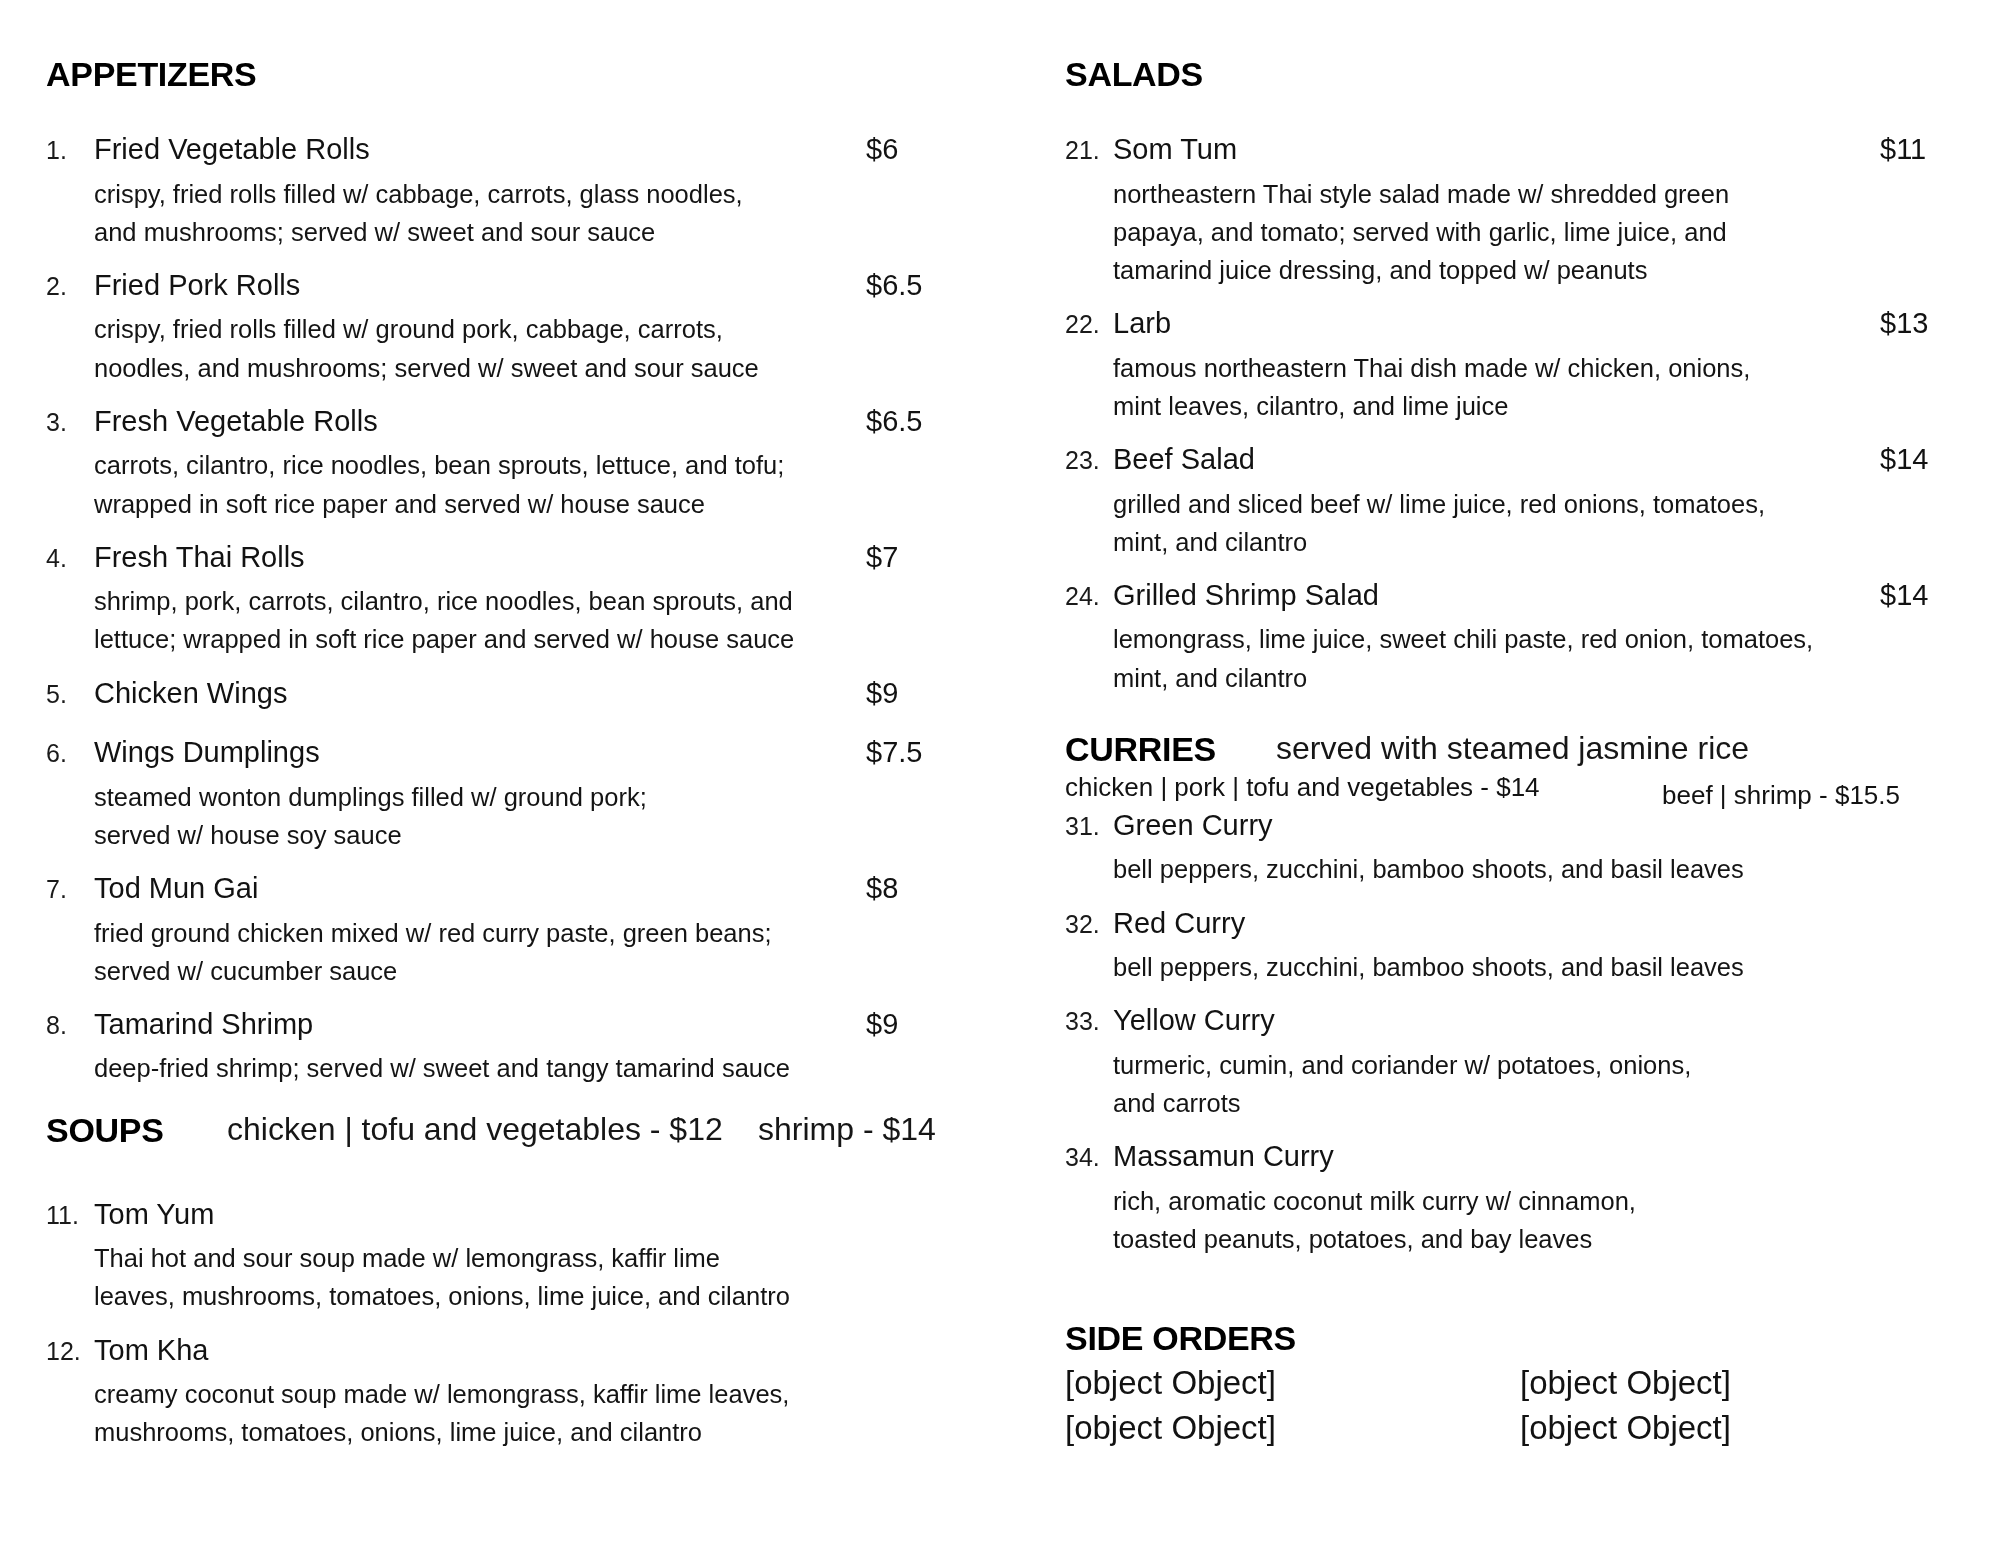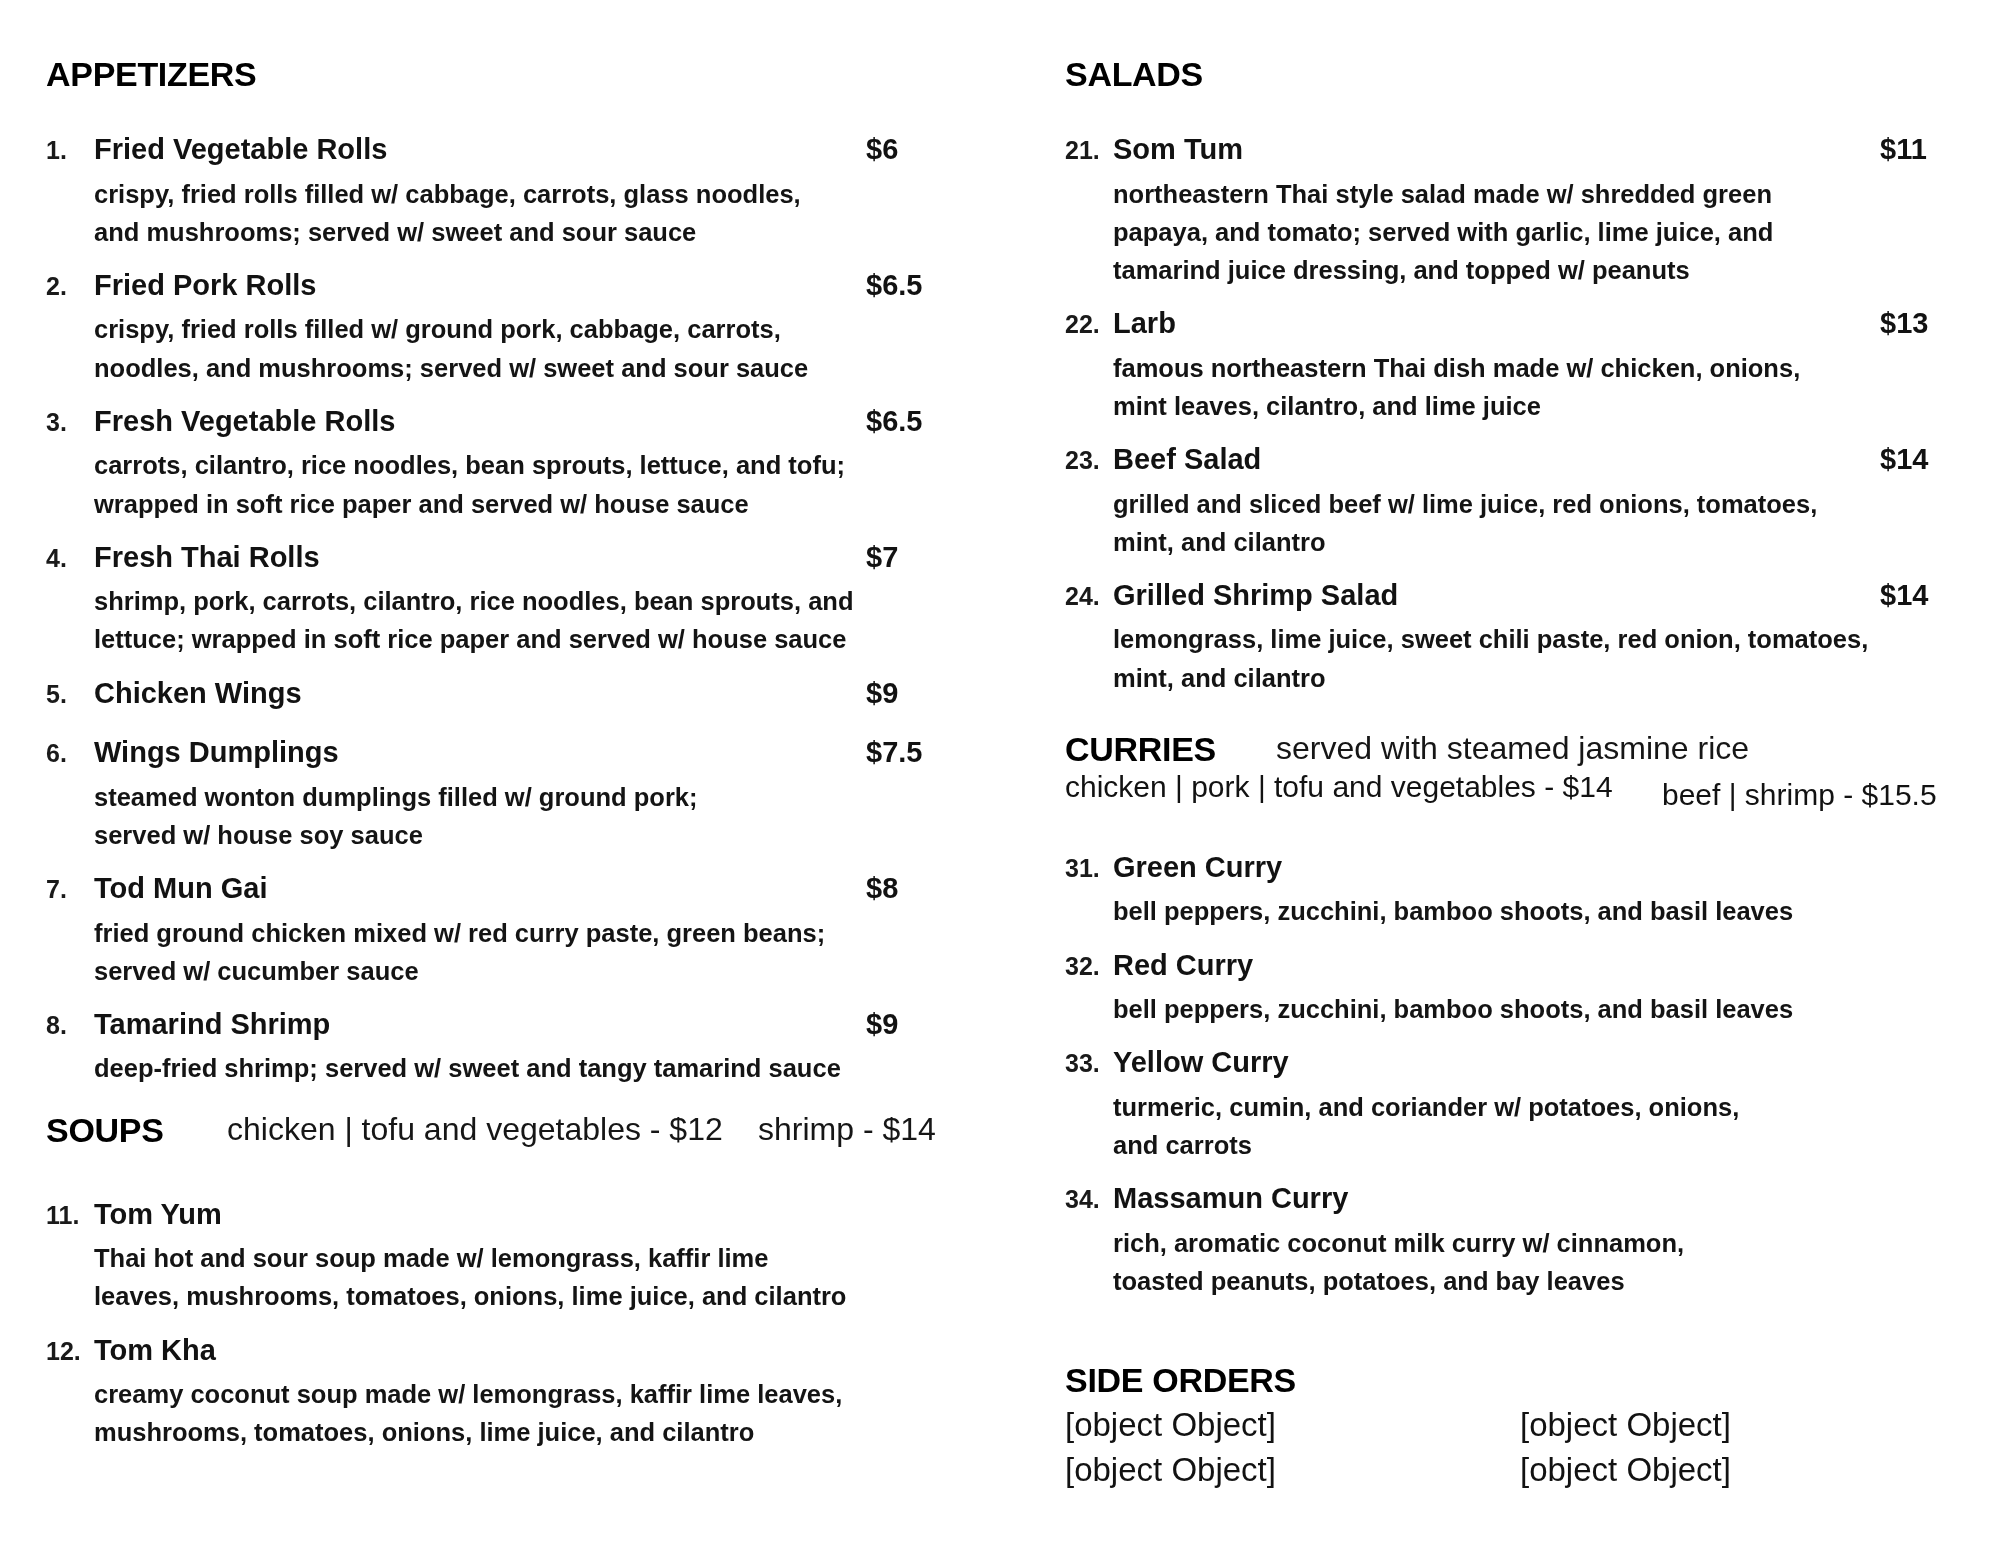--- a/index.html
+++ b/index.html
@@ -17,25 +17,25 @@
     font-size:34px; font-weight:700; color:#000;
     line-height:40px; height:40px; letter-spacing:-0.3px;
   }
   .sec-h-row { position:relative; height:40px; }
   .sec-h-row .sec-h { display:inline-block; }
   .sec-sub { position:absolute; bottom:2px; font-size:32px; color:#161616; white-space:nowrap; }
 
   .h-appetizers, .h-salads { margin-top:54px; margin-bottom:35px; }
   .row-soups   { margin-top:22px; margin-bottom:44px; }
   .row-curries { margin-top:32px; }
-  .opts-row { position:relative; line-height:36px; font-size:30px; margin-bottom:42px; white-space:nowrap; }
+  .opts-row { position:relative; line-height:36px; font-size:26px; white-space:nowrap; }
   .opts-row .opt2 { position:absolute; left:597px; top:8px; }
   .h-sideorders { margin-top:60px; margin-bottom:2px; }
 
-  .item { margin-bottom:14px;font-weight:bold; }
+  .item { margin-bottom:14px; }
   .head { position:relative; line-height:41.5px; white-space:nowrap; }
   .num  { display:inline-block; width:48px; font-size:25px; color:#1a1a1a; vertical-align:baseline; }
   .nm   { font-size:29px; }
   .pr   { position:absolute; top:0; font-size:29px; }
   .col-left  .pr { left:820px; }
   .col-right .pr { left:815px; }
   .desc {
     margin-left:48px; font-size:25.5px; line-height:38.2px;
     white-space:pre-line; color:#141414;
   }

